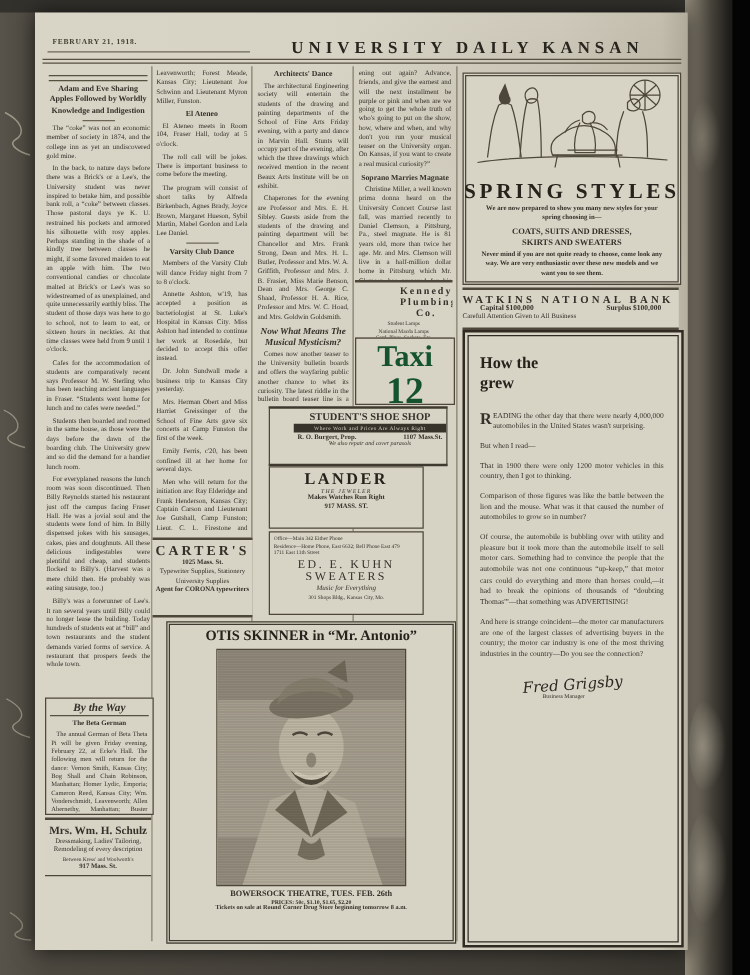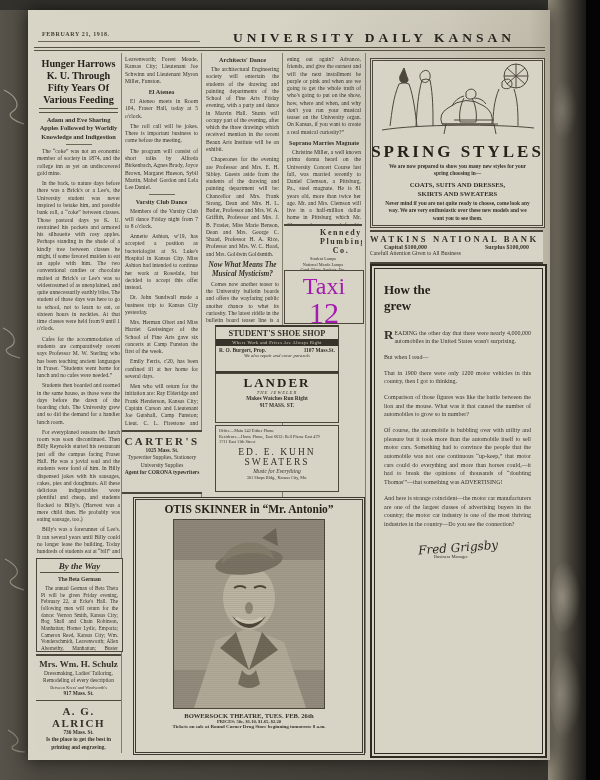--- a/index.html
+++ b/index.html
@@ -54,21 +54,21 @@
   .schulz-name{font-size:9px;font-weight:bold;margin:3px 0 1px;text-align:center;}
   .tinyline{font-size:5.4px;line-height:1.35;}
   .tiniest{font-size:4.3px;line-height:1.3;}
   .alrich-name{font-size:11px;font-weight:bold;letter-spacing:1.5px;margin:3px 0 0;}
   
   .carters-name{font-size:11px;font-weight:bold;letter-spacing:2.5px;margin:3px 0 0;}
   
   .kennedy-name{font-size:8px;font-weight:bold;letter-spacing:1.6px;margin:2px 0 1px;padding-left:36px;}
   .kennedy-row{display:flex;justify-content:space-between;padding:1px 3px 2px;font-size:6px;font-weight:bold;}
   
-  .taxi-line{font-size:24px;font-weight:normal;line-height:1;margin-top:3px;color:#a21caf;}
+  .taxi-line{font-size:24px;font-weight:bold;line-height:1;margin-top:3px;color:#14532d;}
   .taxi-num{font-size:30px;}
   
   .shoe-name{font-size:8.4px;font-weight:bold;margin:2px 0 1px;}
   .shoe-strip{background:#37332b;color:#d8d4c5;font-size:4.4px;letter-spacing:.4px;padding:1px 0;}
   .shoe-row{display:flex;justify-content:space-between;padding:1px 3px 0;font-size:5.4px;font-weight:bold;}
   .shoe-note{font-size:4.8px;font-style:italic;padding-bottom:2px;}
   
   .lander-name{font-size:13px;font-weight:bold;letter-spacing:2px;line-height:1.05;margin-top:2px;color:#26231d;}
   .lander-sub{font-size:4.6px;font-style:italic;letter-spacing:1px;}
   
@@ -130,21 +130,20 @@
   <div class="dateline-rule rule"></div>
   <div class="masthead">UNIVERSITY DAILY KANSAN</div>
   <div class="top-rule"></div>
 
   <div class="vrule" style="left:93px;height:700px;"></div>
   <div class="vrule" style="left:173px;height:700px;"></div>
   <div class="vrule" style="left:254px;height:700px;"></div>
   <div class="vrule" style="left:337px;height:700px;"></div>
 
   <div class="coltext" style="left:9px;top:48px;width:83px;height:496px;">
-    <div class="headline">Hunger Harrows K. U. Through Fifty Years Of Various Feeding</div>
     <div class="dblrule"></div>
     <div class="deck">Adam and Eve Sharing Apples Followed by Worldly Knowledge and Indigestion</div>
     <div class="sep"></div>
     <p>The “coke” was not an economic member of society in 1874, and the college inn as yet an undiscovered gold mine.</p>
     <p>In the back, to nature days before there was a Brick's or a Lee's, the University student was never inspired to betake him, and possible bank roll, a “coke” between classes. Those pastoral days ye K. U. restrained his pockets and armored his silhouette with rosy apples. Perhaps standing in the shade of a kindly tree between classes he might, if some favored maiden to eat an apple with him. The two conventional candies or chocolate malted at Brick's or Lee's was so widestreamed of as unexplained, and quite unnecessarily earthly bliss. The student of those days was here to go to school, not to learn to eat, or sixteen hours in neckties. At that time classes were held from 9 until 1 o'clock.</p>
     <p>Cafes for the accommodation of students are comparatively recent says Professor M. W. Sterling who has been teaching ancient languages in Fraser. “Students went home for lunch and no cafes were needed.”</p>
     <p>Students then boarded and roomed in the same house, as those were the days before the dawn of the boarding club. The University grew and so did the demand for a handier lunch room.</p>
     <p>For everyplaned reasons the lunch room was soon discontinued. Then Billy Reynolds started his restaurant just off the campus facing Fraser Hall. He was a jovial soul and the students were fond of him. In Billy dispensed jokes with his sausages, cakes, pies and doughnuts. All these delicious indigestables were plentiful and cheap, and students flocked to Billy's. (Harvest was a mere child then. He probably was eating sausage, too.)</p>
     <p>Billy's was a forerunner of Lee's. It ran several years until Billy could no longer lease the building. Today hundreds of students eat at “bill” and town restaurants and the student demands varied forms of service. A restaurant that prospers feeds the whole town.</p>
 
@@ -161,25 +160,20 @@
   </div>
 
   <div class="adbox" style="left:8px;top:644px;width:85px;height:44px;border-left:none;border-right:none;border-top:2px double #4c473a;">
     <div class="schulz-name">Mrs. Wm. H. Schulz</div>
     <div class="tinyline">Dressmaking, Ladies' Tailoring,</div>
     <div class="tinyline">Remodeling of every description</div>
     <div class="tiniest">Between Kress' and Woolworth's</div>
     <div class="tinyline" style="font-weight:bold;">917 Mass. St.</div>
   </div>
 
-  <div class="adbox" style="left:8px;top:692px;width:85px;height:48px;border:none;">
-    <div class="alrich-name">A. G. ALRICH</div>
-    <div class="tinyline" style="font-weight:bold;">736 Mass. St.</div>
-    <div class="tinyline" style="font-weight:bold;padding:0 4px;">Is the place to get the best in printing and engraving.</div>
-  </div>
 
   <div class="coltext" style="left:97px;top:46px;width:73px;height:370px;">
     <p class="noindent">Leavenworth; Forest Meade, Kansas City; Lieutenant Joe Schwinn and Lieutenant Myron Miller, Funston.</p>
     <div class="colhead">El Ateneo</div>
     <p>El Ateneo meets in Room 104, Fraser Hall, today at 5 o'clock.</p>
     <p>The roll call will be jokes. There is important business to come before the meeting.</p>
     <p>The program will consist of short talks by Alfreda Birkenbach, Agnes Brady, Joyce Brown, Margaret Hueson, Sybil Martin, Mabel Gordon and Lela Lee Daniel.</p>
     <div class="sep"></div>
     <div class="colhead">Varsity Club Dance</div>
     <p>Members of the Varsity Club will dance Friday night from 7 to 8 o'clock.</p>
@@ -224,21 +218,21 @@
       <span>Phones 568</span>
       <span>937 Mass.</span>
     </div>
   </div>
 
   <div class="adbox" style="left:256px;top:260px;width:78px;height:52px;border-width:1.5px;">
     <div class="taxi-line"><span>Taxi</span> <span class="taxi-num">12</span></div>
 
   </div>
 
-  <div class="adbox" style="left:187px;top:315px;width:122px;height:44px;border-top:2px solid #3f3a2f;border-bottom:2px solid #3f3a2f;">
+  <div class="adbox" style="left:187px;top:315px;width:122px;height:44px;border-top:2px solid #3f3a2f;border-bottom:2px solid #3f3a2f;padding-left:19px;">
     <div class="shoe-name">STUDENT'S SHOE SHOP</div>
     <div class="shoe-strip">Where Work and Prices Are Always Right</div>
     <div class="shoe-row">
       <span>R. O. Burgert, Prop.</span>
       <span>1107 Mass.St.</span>
     </div>
     <div class="shoe-note">We also repair and cover parasols</div>
   </div>
 
   <div class="adbox" style="left:187px;top:363px;width:122px;height:48px;">

